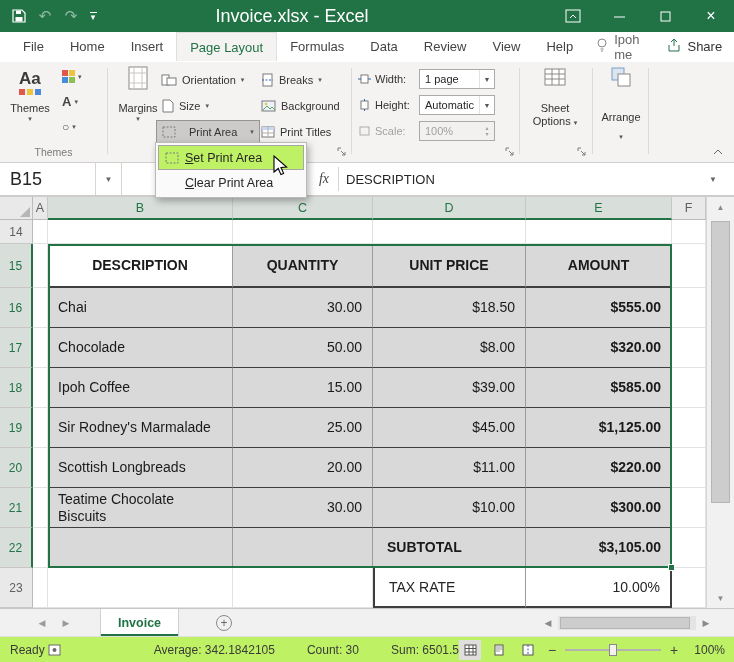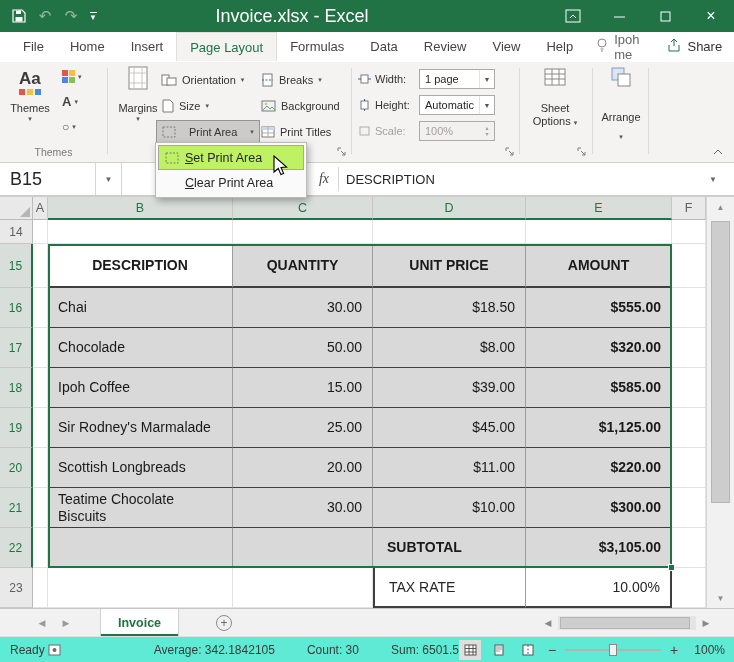--- a/index.html
+++ b/index.html
@@ -112,21 +112,21 @@
   .tab-nav { width:24px; display:flex; align-items:center; justify-content:center; color:#9a9a9a; font-size:9px; }
   .sheettab { margin-left:22px; padding:0 17px; background:#fff; color:var(--green,#217346); font-weight:bold; font-size:12.5px; display:flex; align-items:center; border-left:1px solid #d0d0d0; border-right:1px solid #d0d0d0; box-shadow:inset 0 -2px 0 var(--green,#217346); }
   .addsheet { margin-left:30px; width:30px; display:flex; align-items:center; justify-content:center; }
   .addsheet .circ { width:16px; height:16px; border:1px solid #8a8a8a; border-radius:50%; color:#6a6a6a; font-size:12px; line-height:14px; text-align:center; }
   .hs-left { position:absolute; left:540px; top:5px; width:16px; height:18px; display:flex; align-items:center; justify-content:center; color:#8a8a8a; font-size:9px; }
   .hs-track { position:absolute; left:558px; top:7px; width:138px; height:14px; background:#e4e4e4; }
   .hs-thumb { position:absolute; left:2px; top:1px; width:130px; height:12px; background:#cdcdcd; border:1px solid #b5b5b5; }
   .hs-right { position:absolute; left:698px; top:5px; width:16px; height:18px; display:flex; align-items:center; justify-content:center; color:#8a8a8a; font-size:9px; }
 
   
-  .statusbar { position:absolute; top:636px; left:0; right:0; height:26px; background:#5eead4; border-top:1px solid #e1dfdd; display:flex; align-items:center; font-size:12px; color:#3b3b3b; }
+  .statusbar { position:absolute; top:636px; left:0; right:0; height:26px; background:#bef264; border-top:1px solid #e1dfdd; display:flex; align-items:center; font-size:12px; color:#3b3b3b; }
   .sb-ready { padding-left:10px; width:48px; }
   .sb-macro { width:22px; display:flex; align-items:center; }
   .sb-stats { margin-left:84px; display:flex; gap:32px; white-space:nowrap; }
   .sb-right { margin-left:auto; display:flex; align-items:center; gap:7px; padding-right:9px; }
   .sb-view { width:22px; height:20px; display:flex; align-items:center; justify-content:center; }
   .sb-view.active { background:#e1dfdd; }
   .sb-minus,.sb-plus { font-size:14px; color:#444; width:12px; text-align:center; }
   .sb-slider { width:96px; height:2px; background:#b5b3b1; position:relative; }
   .sb-thumb { position:absolute; left:44px; top:-5px; width:8px; height:12px; background:#f3f2f1; border:1px solid #8a8886; }
   .sb-zoomlabel { width:38px; text-align:right; }

